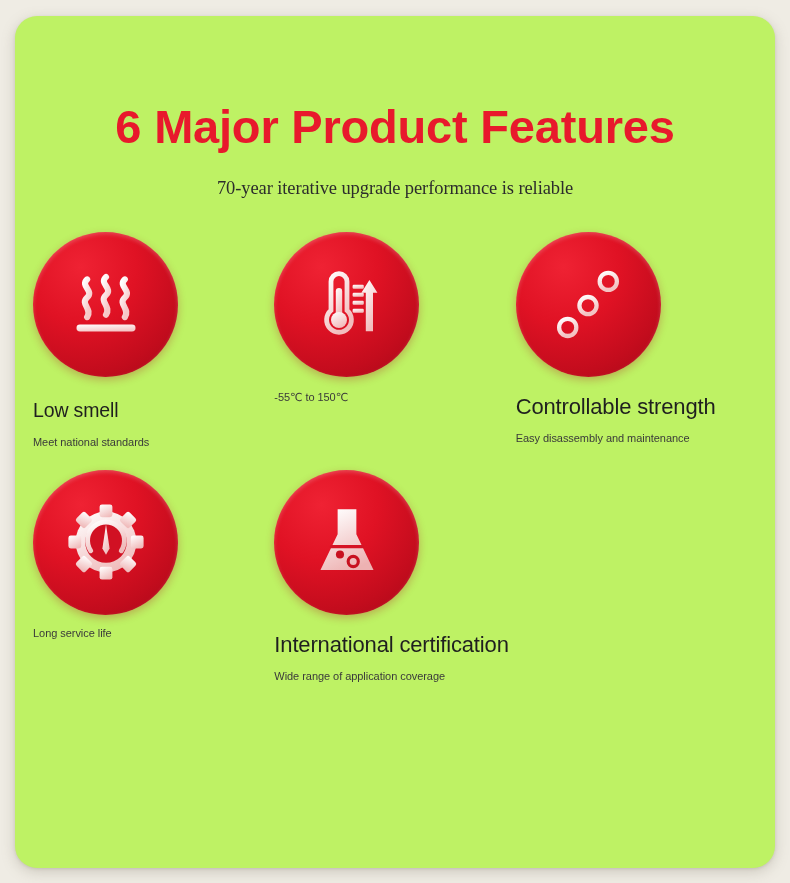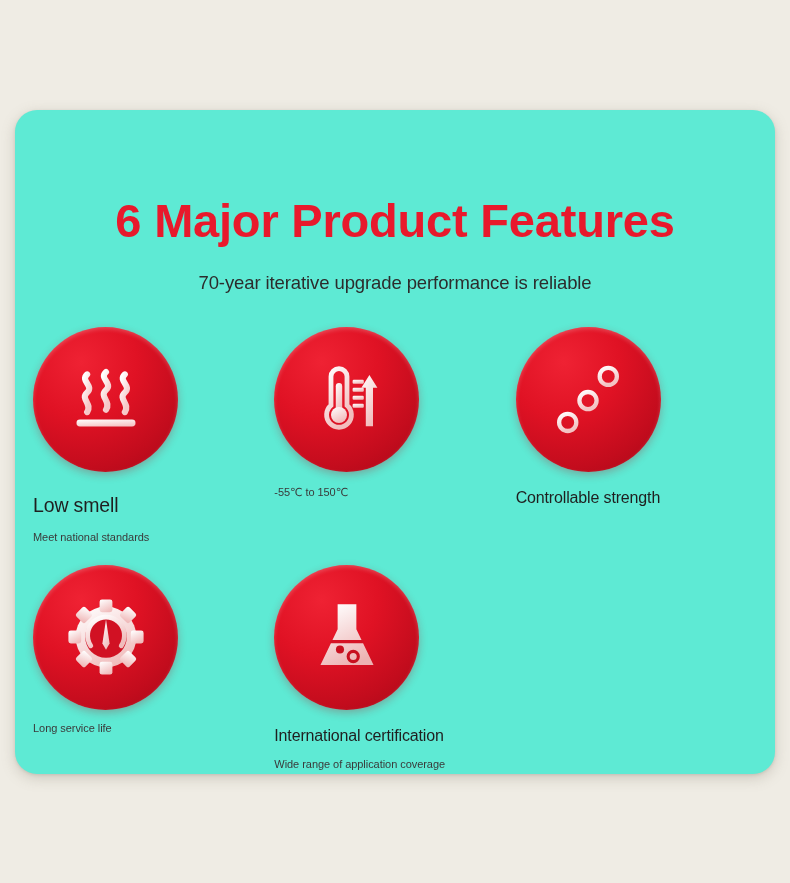--- a/index.html
+++ b/index.html
@@ -14,22 +14,22 @@
     font-family: "Liberation Sans", "DejaVu Sans", sans-serif;
     display: flex;
     align-items: center;
     justify-content: center;
     overflow: hidden;
   }
 
   .card {
     position: relative;
     width: 760px;
-    height: 664px;
-    background: #5eead4;
+    height: 852px;
+    background: #bef264;
     border-radius: 22px;
     box-shadow: 0 4px 14px rgba(120, 112, 92, 0.28),
                 0 1px 3px rgba(120, 112, 92, 0.18);
     padding: 0 18px;
     overflow: hidden;
   }
 
   
   .header {
     text-align: center;
@@ -44,20 +44,21 @@
     line-height: 1.05;
     white-space: nowrap;
   }
 
   .page-subtitle {
     margin-top: 27px;
     color: #2c2c2c;
     font-size: 18.5px;
     font-weight: 400;
     letter-spacing: -0.1px;
+    font-family: Liberation Serif, serif;
   }
 
   
   .features-grid {
     margin-top: 33px;
     display: grid;
     grid-template-columns: repeat(3, 1fr);
     grid-template-rows: auto auto;
     row-gap: 20px;
   }
@@ -100,21 +101,21 @@
     color: #3a3a3a;
     font-size: 11px;
     font-weight: 400;
     line-height: 1.3;
     text-align: center;
     letter-spacing: -0.05px;
     white-space: nowrap;
   }
 
   
-  .row-2 .feature-title { margin-top: 16px; font-size: 16px; }
+  .row-2 .feature-title { margin-top: 16px; font-size: 22px; }
   .row-2 .feature-desc  { margin-top: 11px; }
 </style>
 </head>
 <body>
 
 <div class="card">
 
   <div class="header">
     <div class="page-title">6 Major Product Features</div>
     <div class="page-subtitle">70-year iterative upgrade performance is reliable</div>
@@ -191,20 +192,21 @@
               <line x1="50" y1="12" x2="50" y2="88"></line>
               <line x1="76" y1="30" x2="76" y2="88"></line>
               <circle cx="24" cy="80" r="11"></circle>
               <circle cx="50" cy="52" r="11"></circle>
               <circle cx="76" cy="21" r="11"></circle>
             </g>
           </svg>
         </span>
       </div>
       <div class="feature-title">Controllable strength</div>
+      <div class="feature-desc">Easy disassembly and maintenance</div>
     </div>
 
     <div class="feature-item row-2">
       <div class="icon-badge">
         <span>
           <svg width="80" height="80" viewBox="0 0 100 100" aria-hidden="true">
             <defs>
               <linearGradient id="gIce5" x1="0.1" y1="0" x2="0.6" y2="1">
                 <stop offset="0%" stop-color="#ffffff"></stop>
                 <stop offset="100%" stop-color="#f0bcbc"></stop>

